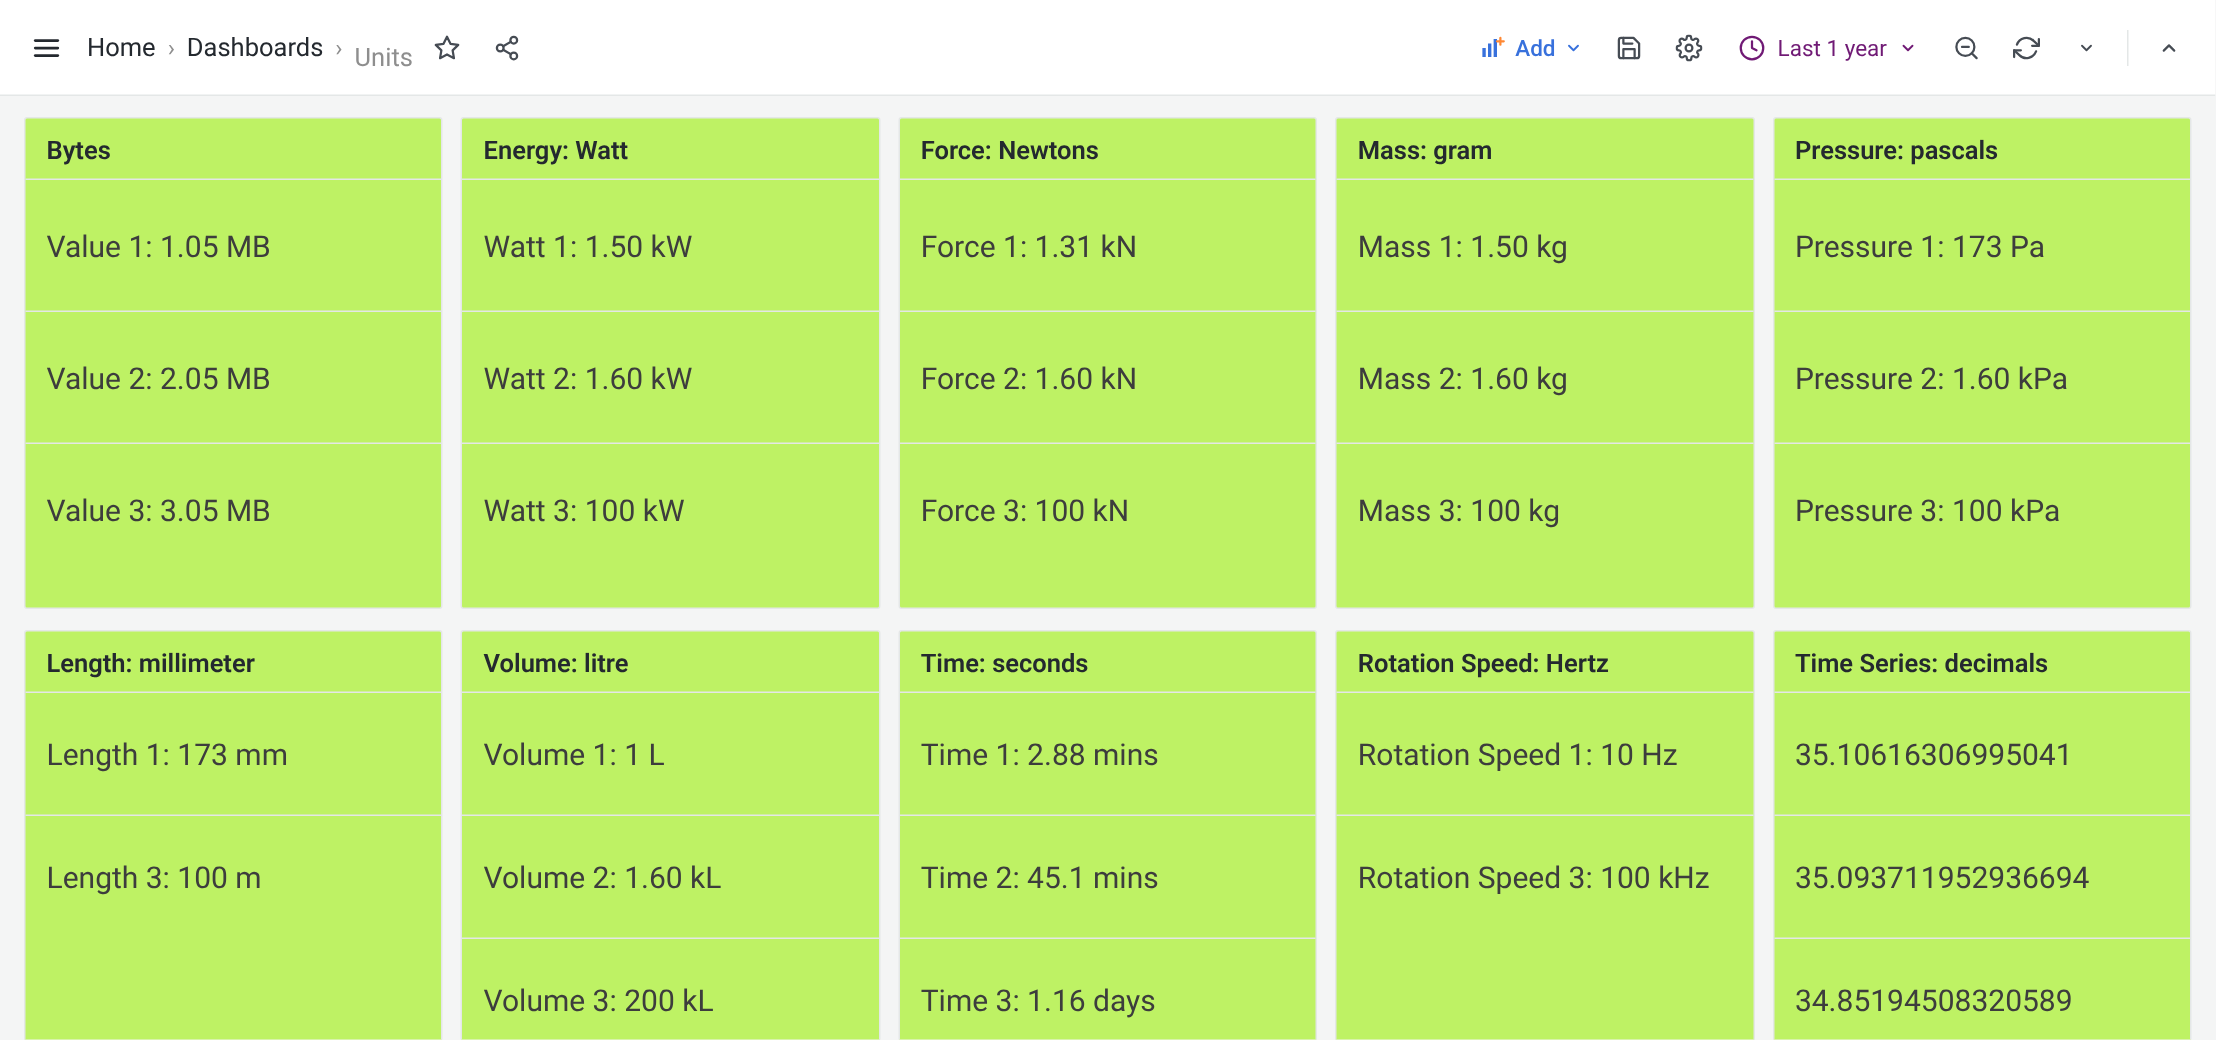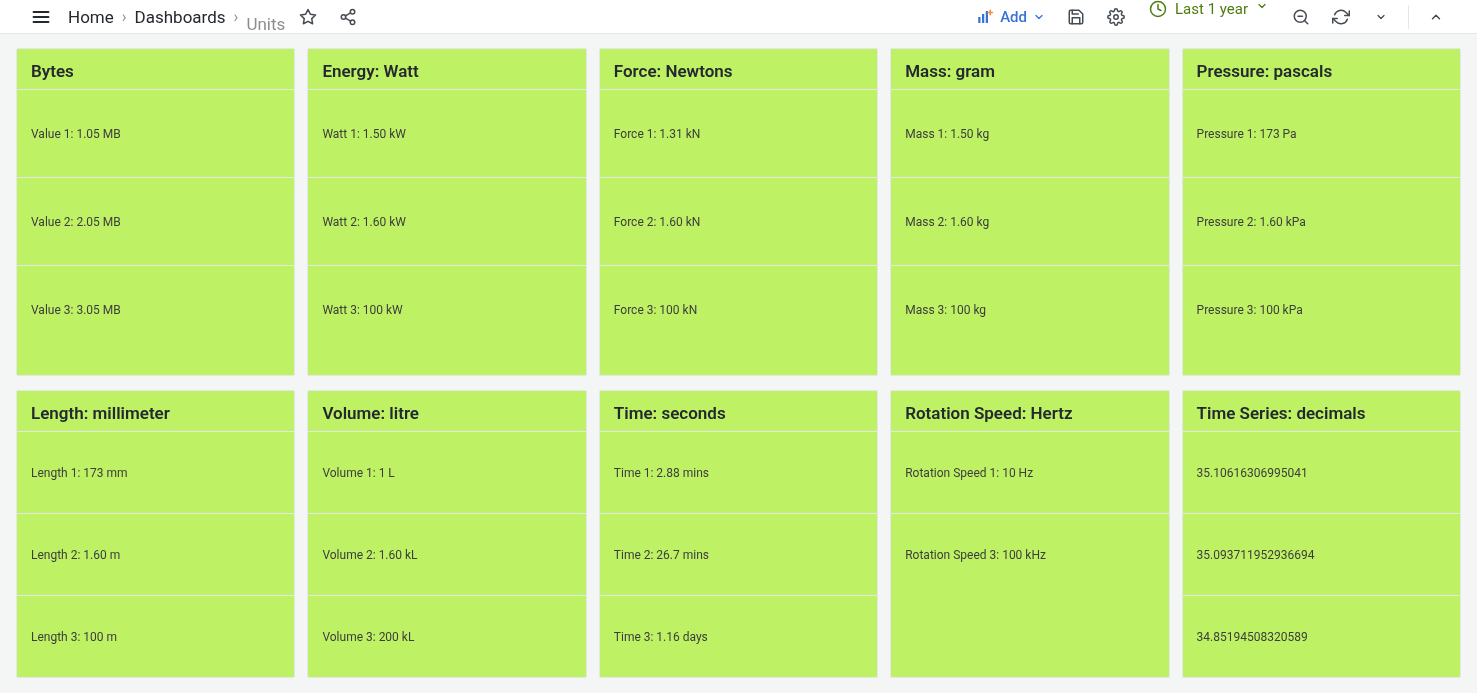--- a/index.html
+++ b/index.html
@@ -7,24 +7,24 @@
   body {
     font-family: -apple-system, BlinkMacSystemFont, "Segoe UI", Roboto, Helvetica, Arial, sans-serif;
     background: #f4f5f5;
     color: #24292f;
     font-size: 14px;
   }
   
   .topbar {
     display: flex;
     align-items: center;
-    height: 34px;
+    height: 64px;
     background: #fff;
     border-bottom: 1px solid #e4e7e7;
-    padding: 0 24px;
+    padding: 0 14px;
     gap: 6px;
   }
   .menu-btn {
     width: 34px; height: 34px;
     display: flex; align-items: center; justify-content: center;
     border-radius: 4px;
     cursor: pointer;
     color: #24292f;
   }
   .breadcrumb {
@@ -43,22 +43,22 @@
     display: flex; align-items: center; justify-content: center;
     border-radius: 4px; cursor: pointer; color: #464c54;
   }
   .spacer { flex: 1; }
   .add-btn {
     display: flex; align-items: center; gap: 6px;
     color: #3871dc; font-weight: 500; font-size: 15px;
     padding: 0 8px; height: 34px; border-radius: 4px; cursor: pointer;
   }
   .time-btn {
-    display: flex; align-items: flex-start; gap: 8px;
-    color: #4d7c0f; font-size: 15px;
+    display: flex; align-items: center; gap: 8px;
+    color: #701a75; font-size: 15px;
     padding: 0 10px; height: 34px; border-radius: 4px; cursor: pointer;
   }
   .divider-v { width: 1px; height: 24px; background: #e4e7e7; margin: 0 4px; }
   
   .content {
     padding: 14px 16px;
     display: grid;
     grid-template-columns: repeat(5, 1fr);
     gap: 12px;
   }
@@ -69,21 +69,21 @@
     display: flex;
     flex-direction: column;
   }
   .panel-title {
     font-size: 17px;
     font-weight: 600;
     padding: 12px 14px 8px 14px;
     color: #24292f;
   }
   .panel-row {
-    font-size: 12px;
+    font-size: 20px;
     color: #3d3d3d;
     padding: 16px 14px;
     border-top: 1px solid #e4e7e7;
   }
   .panel-row:first-of-type { border-top: none; padding-top: 10px; }
   .row1 .panel { height: 328px; }
   .row1 .panel-row { min-height: 88px; display:flex; align-items:center;}
   .row1 .panel-row:first-of-type{min-height:60px;}
   .row2 .panel-row { min-height: 82px; display:flex; align-items:center;}
   .row2 .panel-row:first-of-type{min-height:58px;}
@@ -225,33 +225,32 @@
     <div class="panel-row">Pressure 1: 173 Pa</div>
     <div class="panel-row">Pressure 2: 1.60 kPa</div>
     <div class="panel-row">Pressure 3: 100 kPa</div>
   </div>
 </div>
 
 <div class="content row2" style="padding-top:0">
   <div class="panel">
     <div class="panel-title">Length: millimeter</div>
     <div class="panel-row">Length 1: 173 mm</div>
-    <div class="panel-row">Length 2: 1.60 m</div>
     <div class="panel-row">Length 3: 100 m</div>
   </div>
   <div class="panel">
     <div class="panel-title">Volume: litre</div>
     <div class="panel-row">Volume 1: 1 L</div>
     <div class="panel-row">Volume 2: 1.60 kL</div>
     <div class="panel-row">Volume 3: 200 kL</div>
   </div>
   <div class="panel">
     <div class="panel-title">Time: seconds</div>
     <div class="panel-row">Time 1: 2.88 mins</div>
-    <div class="panel-row">Time 2: 26.7 mins</div>
+    <div class="panel-row">Time 2: 45.1 mins</div>
     <div class="panel-row">Time 3: 1.16 days</div>
   </div>
   <div class="panel">
     <div class="panel-title">Rotation Speed: Hertz</div>
     <div class="panel-row">Rotation Speed 1: 10 Hz</div>
     <div class="panel-row">Rotation Speed 3: 100 kHz</div>
   </div>
   <div class="panel">
     <div class="panel-title">Time Series: decimals</div>
     <div class="panel-row">35.10616306995041</div>

